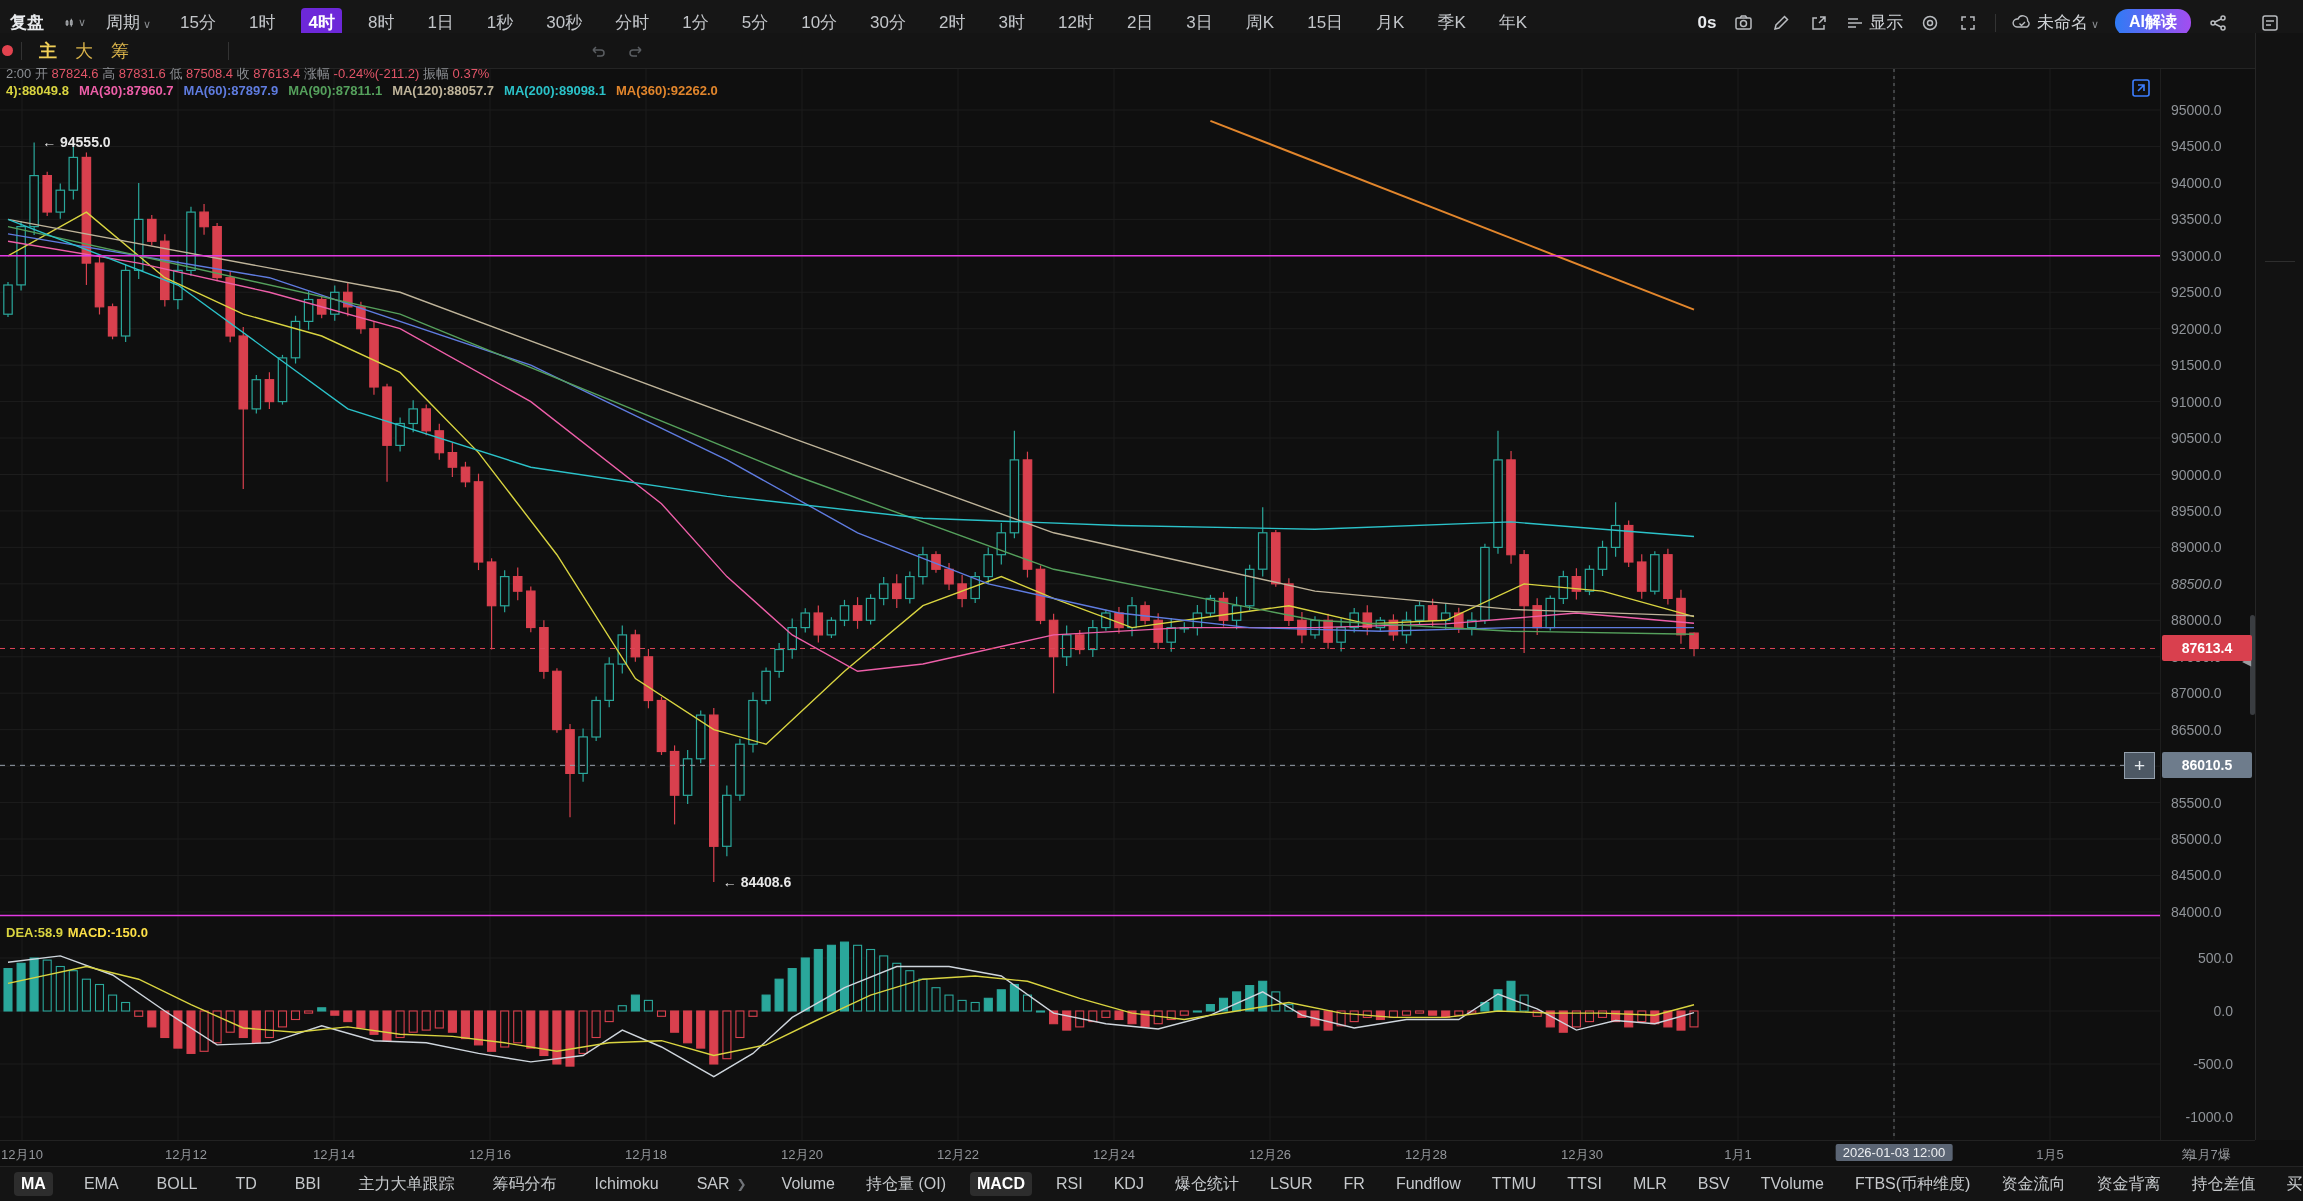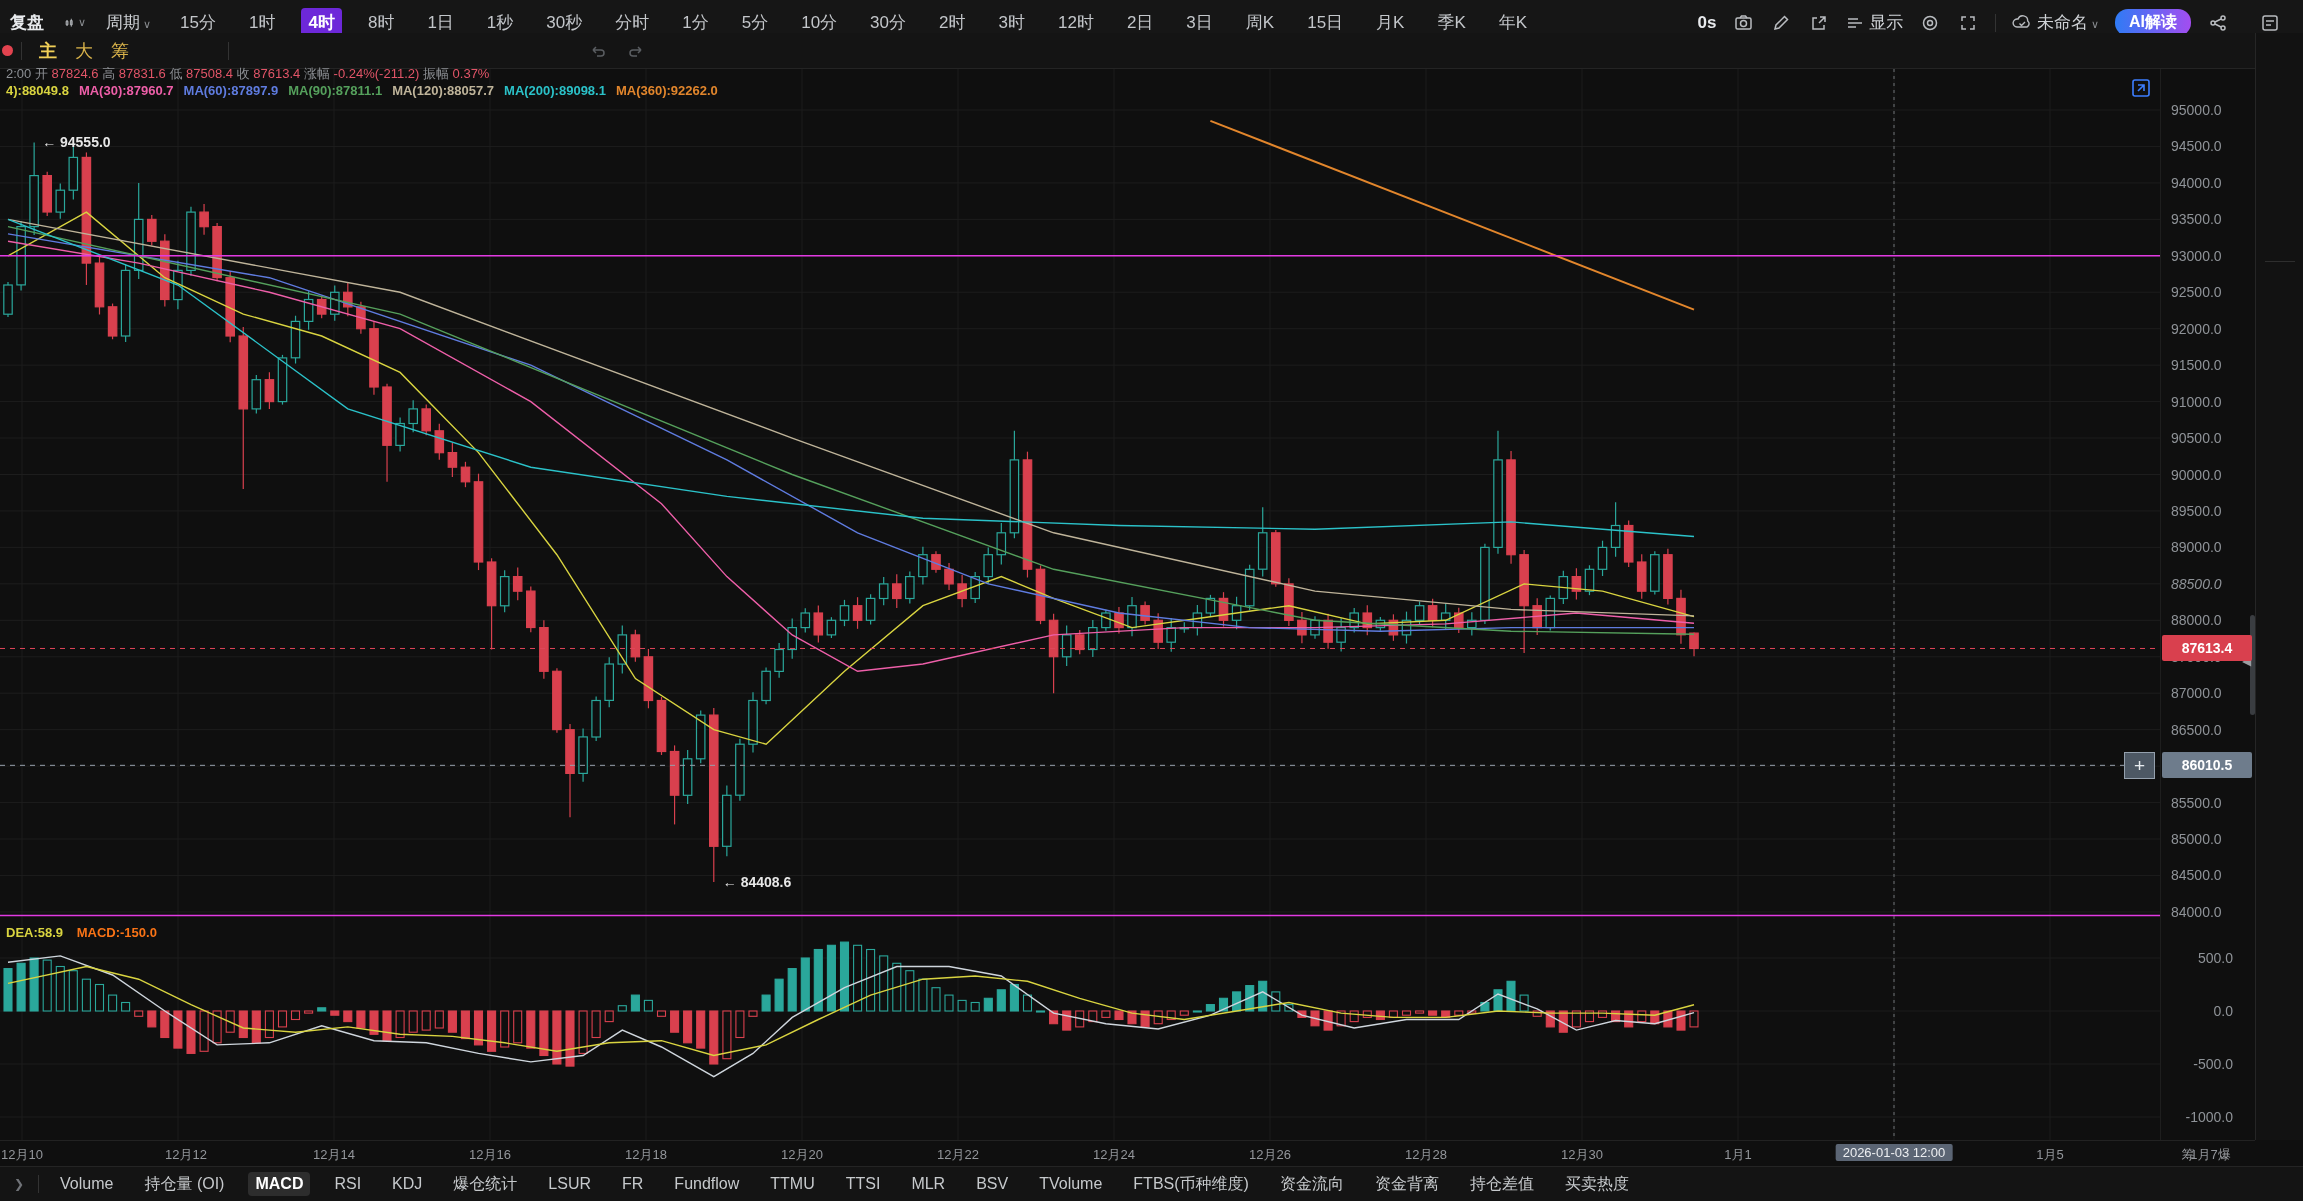--- a/index.html
+++ b/index.html
@@ -720,21 +720,21 @@
         <span class="lbl">低</span> <span class="val">87508.4</span>
         <span class="lbl">收</span> <span class="val">87613.4</span>
         <span class="lbl">涨幅</span> <span class="val">-0.24%(-211.2)</span>
         <span class="lbl">振幅</span> <span class="val">0.37%</span>
       </div>
       <div class="ma-line" id="ma-line"><span style="color: rgb(217, 212, 64);">4):88049.8</span><span style="color: rgb(238, 95, 169);">MA(30):87960.7</span><span style="color: rgb(95, 124, 224);">MA(60):87897.9</span><span style="color: rgb(85, 160, 92);">MA(90):87811.1</span><span style="color: rgb(191, 180, 154);">MA(120):88057.7</span><span style="color: rgb(43, 194, 201);">MA(200):89098.1</span><span style="color: rgb(226, 134, 44);">MA(360):92262.0</span></div>
     </div>
     <div style="position:absolute;left:0;top:848px;width:100%;"></div>
     <div class="ohlc-line" style="position:absolute;left:6px;top:855px;font-weight:bold;z-index:5">
       <span id="dea-val" style="color: rgb(217, 212, 64);">DEA:58.9</span>
-      <span id="macd-val" style="margin-left: 10px; color: #f97316;">MACD:-150.0</span>
+      <span id="macd-val" style="margin-left: 1px; color: #fde047;">MACD:-150.0</span>
     </div>
     <svg style="position:absolute;right:8px;top:8px" width="22" height="22" viewBox="0 0 22 22">
         <rect x="3" y="3" width="16" height="16" rx="2" style="fill:none;stroke:#3d7eff;stroke-width:1.6"></rect>
         <path d="M8 14l6-6M14 14V8H8" style="fill:none;stroke:#3d7eff;stroke-width:1.6"></path>
       </svg>
   </div>
 
   <div class="price-axis" id="price-axis">
     <div class="pill pill-red" style="top: 566.483px;">87613.4</div>
     <div class="pill pill-slate" style="top: 683.335px;">86010.5</div>
@@ -822,20 +822,31 @@
       <span class="da-label" style="left: 1270px;">12月26</span>
       <span class="da-label" style="left: 1426px;">12月28</span>
       <span class="da-label" style="left: 1582px;">12月30</span>
       <span class="da-label" style="left: 1738px;">1月1</span>
       <span class="da-label da-hl" style="left: 1894px; top: 3px;">2026-01-03 12:00</span>
       <span class="da-label" style="left: 2050px;">1月5</span>
       <span class="da-label" style="left: 2204px;">1月7</span>
     </div>
 
   <div class="ind-bar">
+    <div class="ind-group" id="ind-main">
+        <span class="ind active">MA</span>
+        <span class="ind">EMA</span>
+        <span class="ind">BOLL</span>
+        <span class="ind">TD</span>
+        <span class="ind">BBI</span>
+        <span class="ind">主力大单跟踪</span>
+        <span class="ind">筹码分布</span>
+        <span class="ind">Ichimoku</span>
+        <span class="ind">SAR</span>
+      </div>
     <span class="ind-chev">❯</span>
     <span class="v-div" style="margin:0 14px"></span>
     <div class="ind-group2" id="ind-sub">
         <span class="ind">Volume</span>
         <span class="ind">持仓量 (OI)</span>
         <span class="ind active">MACD</span>
         <span class="ind">RSI</span>
         <span class="ind">KDJ</span>
         <span class="ind">爆仓统计</span>
         <span class="ind">LSUR</span>

